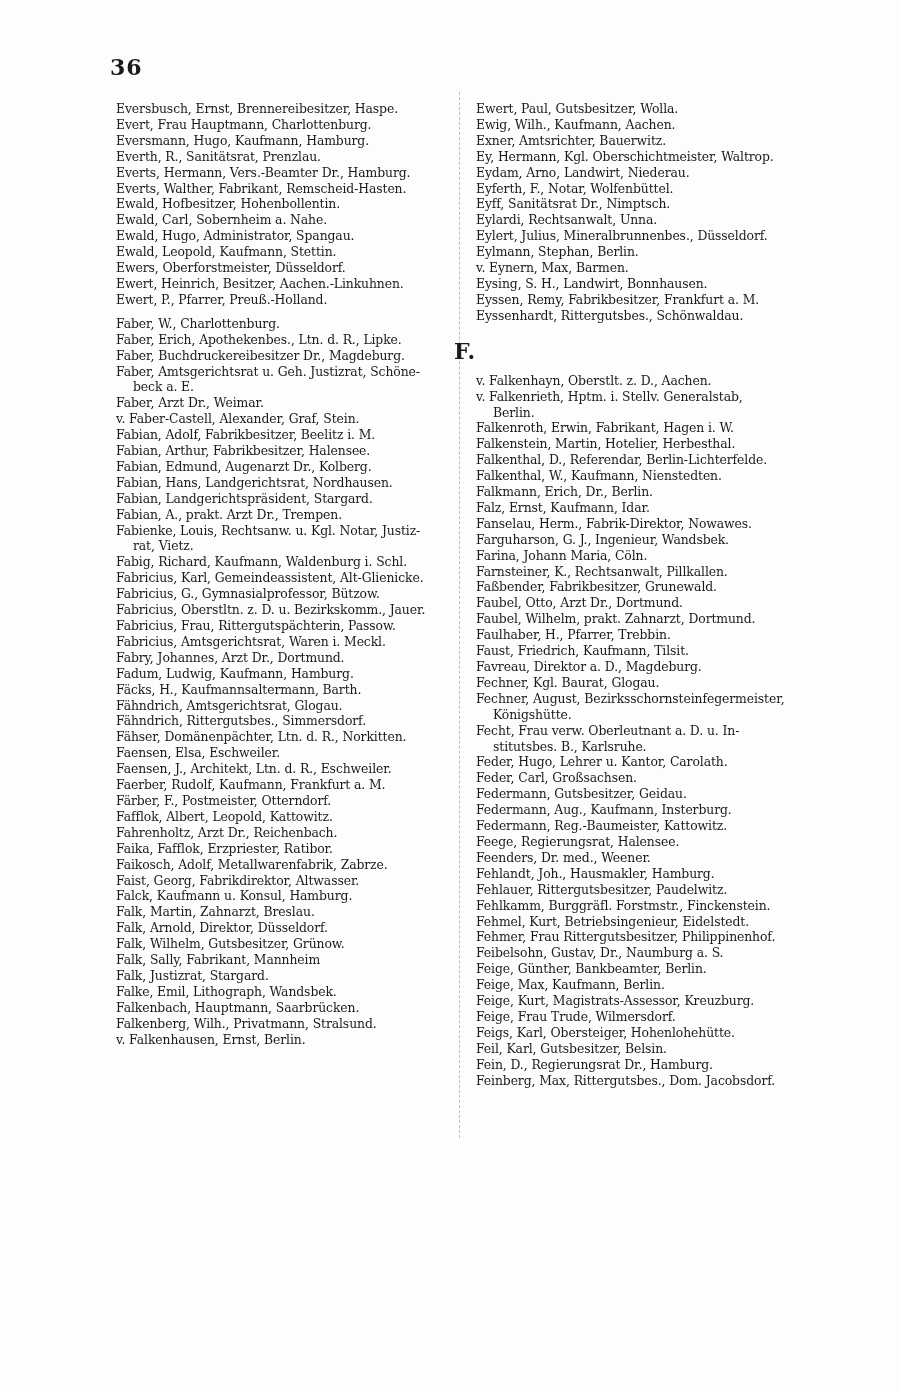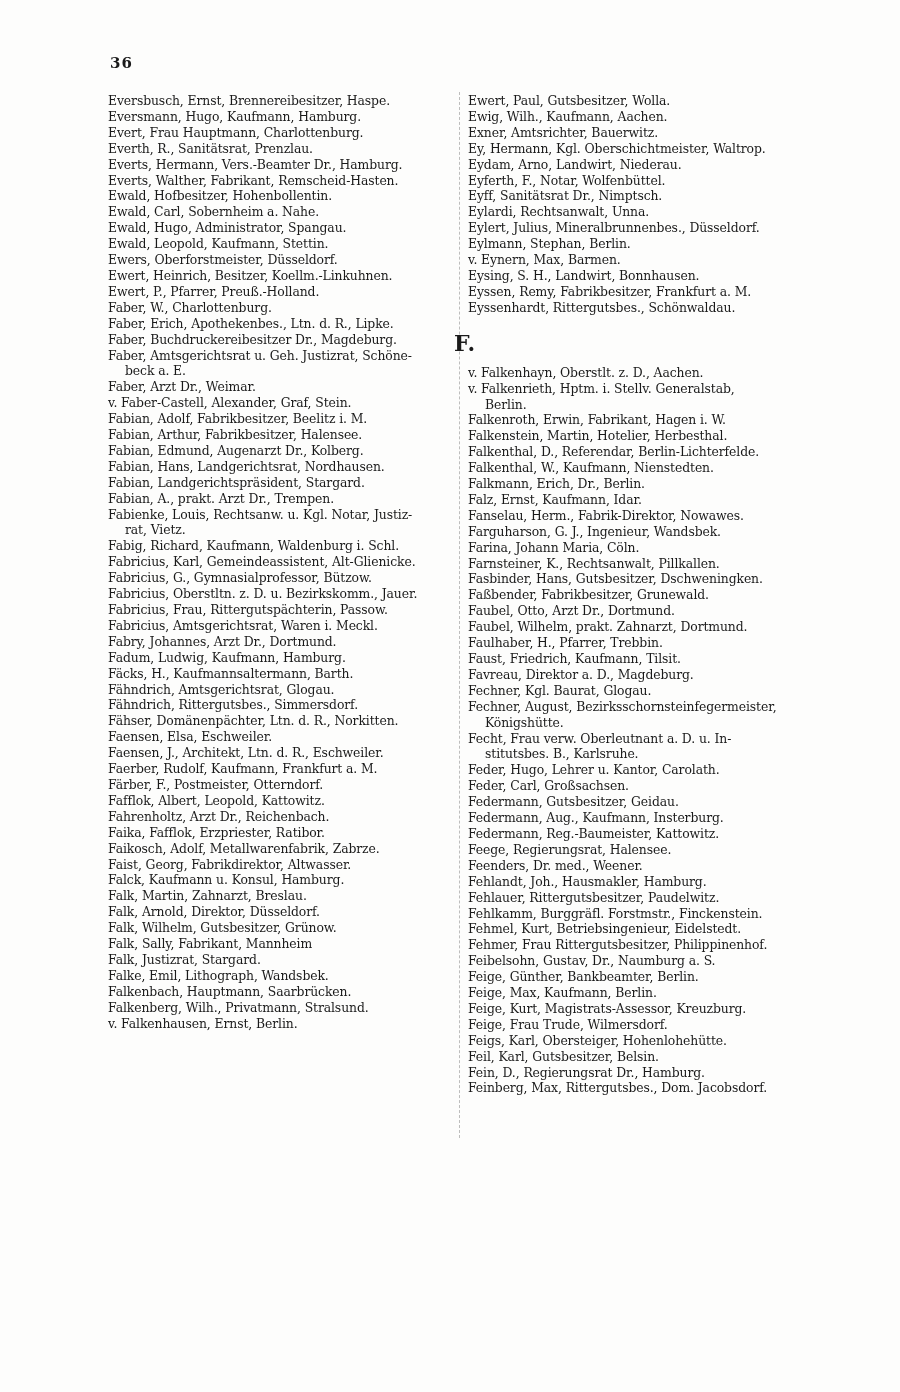--- a/index.html
+++ b/index.html
@@ -11,31 +11,31 @@
   body{
     width:900px;height:1392px;
     background:var(--paper);
     font-family:"DejaVu Serif","Liberation Serif",serif;
     color:var(--ink);
     position:relative;
     overflow:hidden;
   }
   .page-number{
     position:absolute;left:110px;top:54px;
-    font-size:15px;font-weight:bold;letter-spacing:1px;
+    font-size:22px;font-weight:bold;letter-spacing:1px;
   }
   .col{position:absolute;top:93px;}
   .col-left{left:108px;width:344px;}
   .col-right{left:468px;width:424px;}
   .col-divider{
     position:absolute;left:459px;top:92px;height:1046px;width:0;
     border-left:1px dashed var(--divider);
     opacity:.65;
   }
-  ul.entries{list-style:none;margin:0;padding:0;}
+  ul.entries{list-style:none;margin:8px;padding:0;}
   .entry{
     font-size:12.4px;
     line-height:15.9px;
     letter-spacing:-0.1px;
     white-space:pre-line;
     text-align:left;
     padding-left:17px;
     text-indent:-17px;
   }
   .block-gap{margin-top:52px;}
@@ -54,42 +54,42 @@
 
   <div class="page-number">36</div>
 
   <div class="col-divider"></div>
 
   <div class="col col-left">
     <ul class="entries">
 
         <li class="entry">Eversbusch, Ernst, Brennereibesitzer, Haspe.</li>
 
+        <li class="entry">Evert, Frau Hauptmann, Charlottenburg.</li>
+
         <li class="entry">Eversmann, Hugo, Kaufmann, Hamburg.</li>
 
-        <li class="entry">Evert, Frau Hauptmann, Charlottenburg.</li>
-
         <li class="entry">Everth, R., Sanitätsrat, Prenzlau.</li>
 
         <li class="entry">Everts, Hermann, Vers.-Beamter Dr., Hamburg.</li>
 
         <li class="entry">Everts, Walther, Fabrikant, Remscheid-Hasten.</li>
 
 
         <li class="entry">Ewald, Hofbesitzer, Hohenbollentin.</li>
 
         <li class="entry">Ewald, Carl, Sobernheim a. Nahe.</li>
 
         <li class="entry">Ewald, Hugo, Administrator, Spangau.</li>
 
         <li class="entry">Ewald, Leopold, Kaufmann, Stettin.</li>
 
         <li class="entry">Ewers, Oberforstmeister, Düsseldorf.</li>
 
-        <li class="entry">Ewert, Heinrich, Besitzer, Koellm.-Linkuhnen.</li>
+        <li class="entry">Ewert, Heinrich, Besitzer, Aachen.-Linkuhnen.</li>
 
         <li class="entry">Ewert, P., Pfarrer, Preuß.-Holland.</li>
       </ul>
     <ul class="entries block-gap">
 
         <li class="entry">Faber, W., Charlottenburg.</li>
 
         <li class="entry">Faber, Erich, Apothekenbes., Ltn. d. R., Lipke.</li>
 
         <li class="entry">Faber, Buchdruckereibesitzer Dr., Magdeburg.</li>
@@ -234,21 +234,20 @@
         <li class="entry">Falz, Ernst, Kaufmann, Idar.</li>
 
         <li class="entry">Fanselau, Herm., Fabrik-Direktor, Nowawes.</li>
 
         <li class="entry">Farguharson, G. J., Ingenieur, Wandsbek.</li>
 
         <li class="entry">Farina, Johann Maria, Cöln.</li>
 
         <li class="entry">Farnsteiner, K., Rechtsanwalt, Pillkallen.</li>
 
-        <li class="entry">Fasbinder, Hans, Gutsbesitzer, Dschweningken.</li>
 
         <li class="entry">Faßbender, Fabrikbesitzer, Grunewald.</li>
 
         <li class="entry">Faubel, Otto, Arzt Dr., Dortmund.</li>
 
         <li class="entry">Faubel, Wilhelm, prakt. Zahnarzt, Dortmund.</li>
 
         <li class="entry">Faulhaber, H., Pfarrer, Trebbin.</li>
 
         <li class="entry">Faust, Friedrich, Kaufmann, Tilsit.</li>

